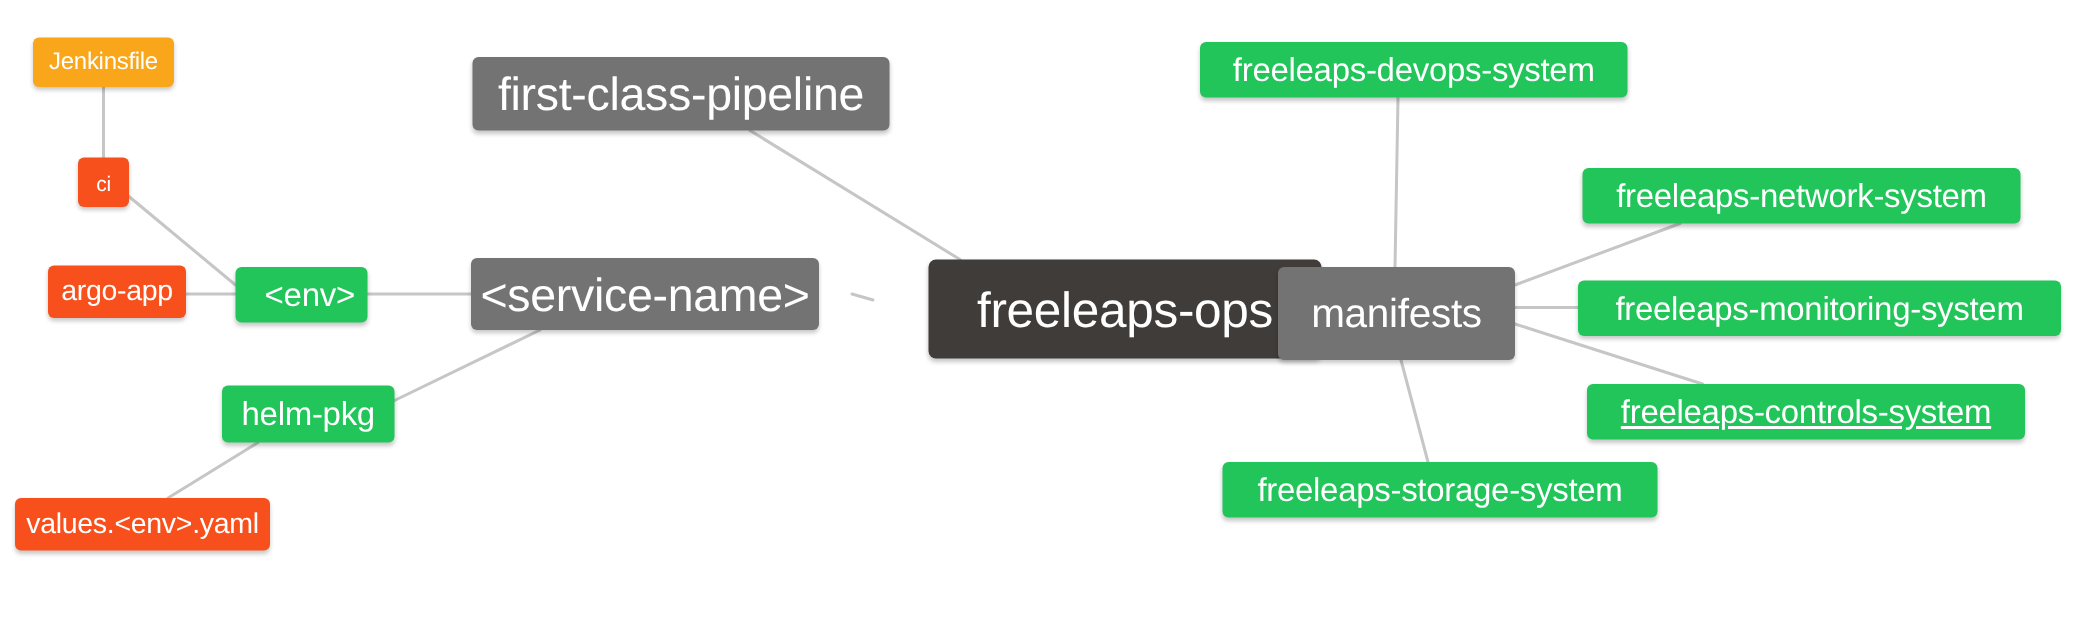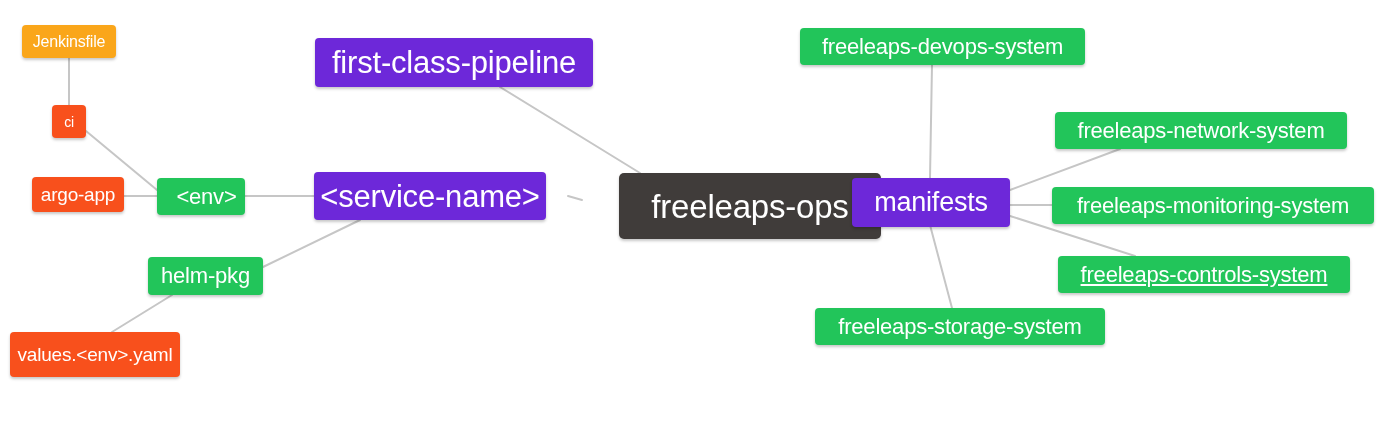--- a/index.html
+++ b/index.html
@@ -44,21 +44,21 @@
     cursor: pointer;
     user-select: none;
   }
   .node.root {
     background: #403C3A;
     font-size: 33px;
     border-radius: 5px;
     margin-left: 37px;
   }
   .node.blue {
-    background: #6d28d9;
+    background: #737373;
   }
   .node.green {
     background: #22C55A;
   }
   .node.red {
     background: #F8501C;
   }
   .node.orange {
     background: #FAA61A;
   }
@@ -98,33 +98,33 @@
       </div>
       <div class="node red size-sm" style="left: 32px; top: 177px; width: 92px; height: 35px;">
         <span>argo-app</span>
       </div>
       <div class="node green size-md" style="left: 157px; top: 178px; width: 88px; height: 37px; padding-left: 11px;">
         <span>&lt;env&gt;</span>
       </div>
       <div class="node green size-md" style="left: 148px; top: 257px; width: 115px; height: 38px;">
         <span>helm-pkg</span>
       </div>
-      <div class="node red size-sm" style="left: 10px; top: 332px; width: 170px; height: 45px;">
+      <div class="node red size-sm" style="left: 10px; top: 332px; width: 170px; height: 35px;">
         <span>values.&lt;env&gt;.yaml</span>
       </div>
       <div class="node blue size-xl" style="left: 314px; top: 172px; width: 232px; height: 48px;">
         <span>&lt;service-name&gt;</span>
       </div>
       <div class="node blue size-xl" style="left: 315px; top: 38px; width: 278px; height: 49px;">
         <span>first-class-pipeline</span>
       </div>
       <div class="node root" style="left: 582px; top: 173px; width: 262px; height: 66px;">
         <span>freeleaps-ops</span>
       </div>
-      <div class="node blue size-lg" style="left: 852px; top: 178px; width: 158px; height: 49px;">
+      <div class="node blue size-lg" style="left: 852px; top: 178px; width: 158px; height: 62px;">
         <span>manifests</span>
       </div>
       <div class="node green size-md" style="left: 800px; top: 28px; width: 285px; height: 37px;">
         <span>freeleaps-devops-system</span>
       </div>
       <div class="node green size-md" style="left: 1055px; top: 112px; width: 292px; height: 37px;">
         <span>freeleaps-network-system</span>
       </div>
       <div class="node green size-md" style="left: 1052px; top: 187px; width: 322px; height: 37px;">
         <span>freeleaps-monitoring-system</span>

